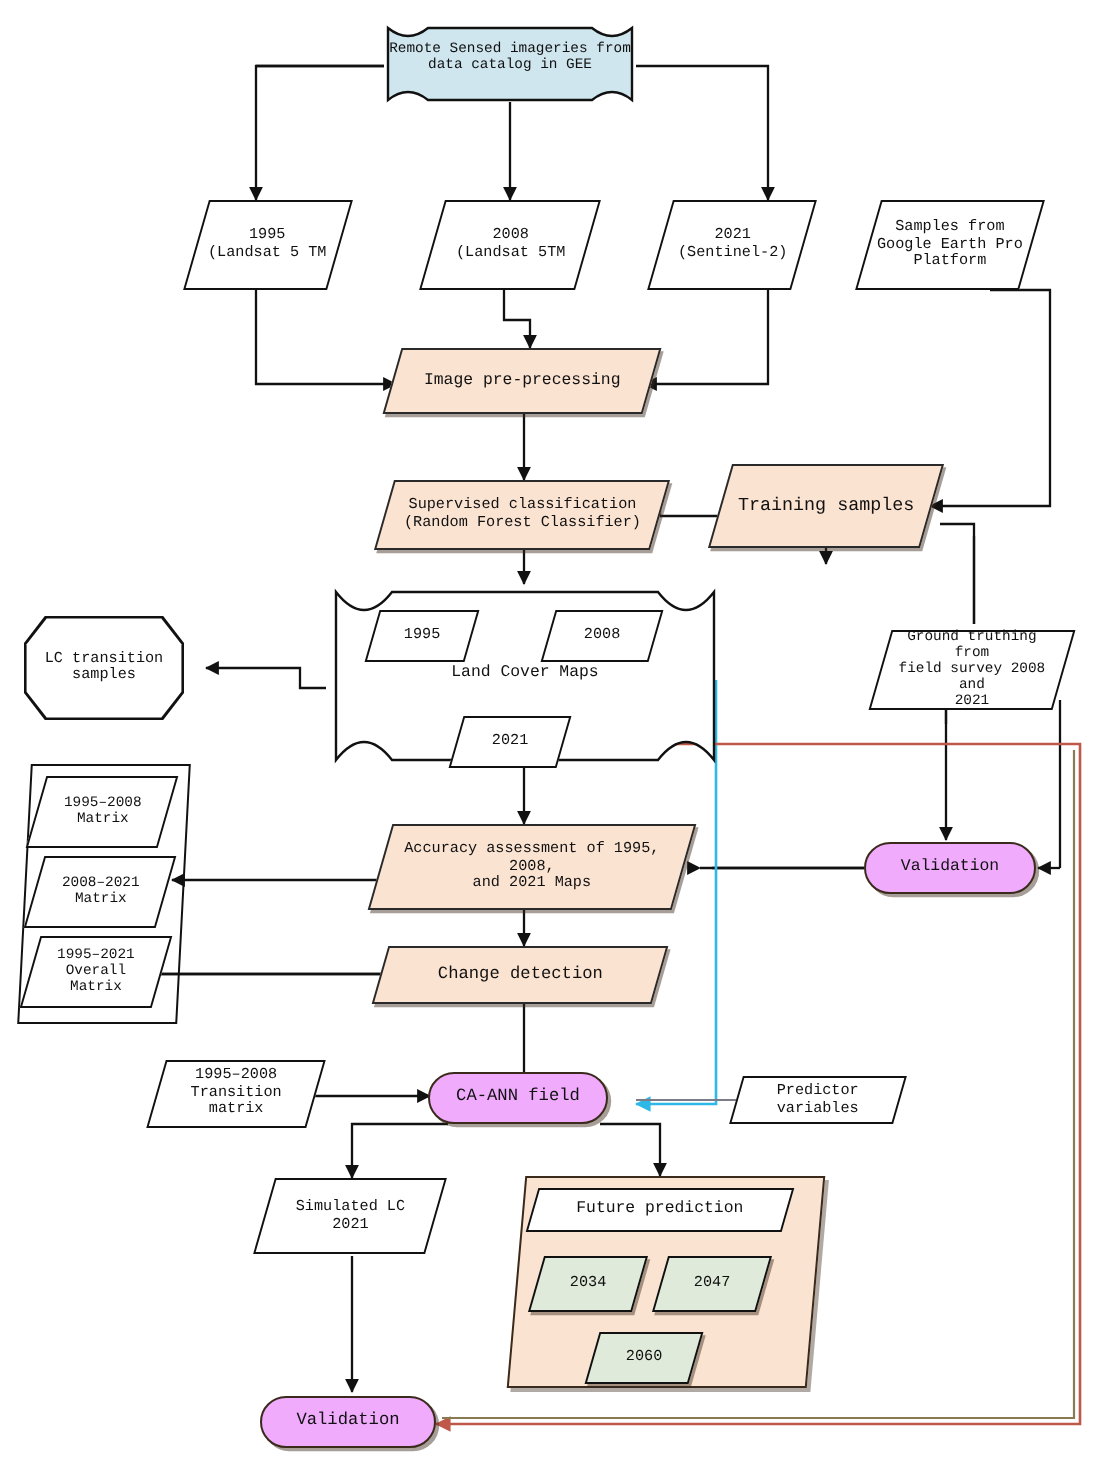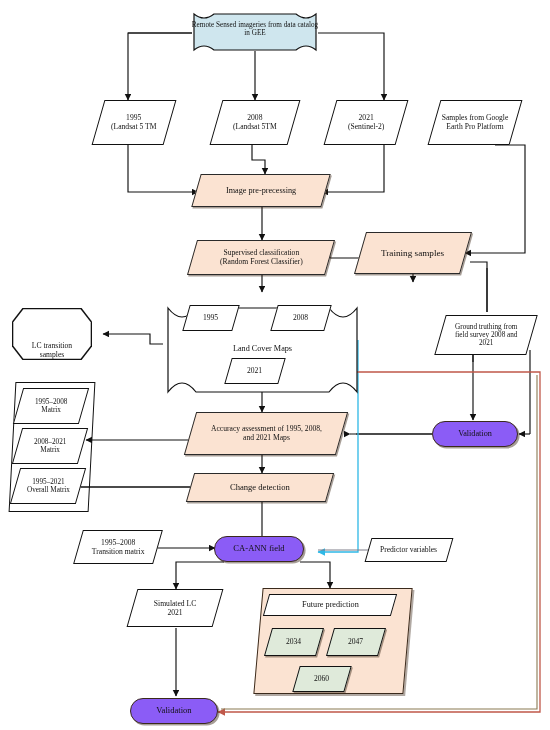--- a/index.html
+++ b/index.html
@@ -1,41 +1,41 @@
 <!DOCTYPE html>
 <html><head>
 <meta charset="utf-8">
 <style>
   html,body{margin:0;padding:0;background:#ffffff;}
   body{width:550px;height:730px;overflow:hidden;
        font-family:"Liberation Serif","DejaVu Serif",serif;color:#111;}
-  #stage{position:relative;width:550px;height:730px;}
+  #stage{position:relative;width:550px;height:730px;font-family:Liberation Mono, monospace;}
   svg#wires{position:absolute;left:0;top:0;width:550px;height:730px;}
 
   .node{position:absolute;box-sizing:border-box;display:flex;
         align-items:center;justify-content:center;text-align:center;
         line-height:1.12;}
   .node .lbl{display:block;padding:0 3px;}
 
   
   .para{border:1.3px solid #111;background:#fff;
         transform:skewX(-16deg);}
   .para > .lbl{transform:skewX(16deg);}
   .para.fill{background:#fbe3d2;border-color:#2a2a2a;}
   .para.green{background:#dfeada;}
 
   
-  .pill{border:1.4px solid #3a2a1c;background:#8b5cf6;border-radius:13px;}
+  .pill{border:1.4px solid #3a2a1c;background:#f0abfc;border-radius:13px;}
   .octa-wrap{position:absolute;}
   .octa-wrap::before{content:"";position:absolute;inset:0;
         background:#111;
         clip-path:polygon(13% 0,87% 0,100% 26%,100% 74%,87% 100%,13% 100%,0 74%,0 26%);}
   .octa-in{position:absolute;inset:1.3px;background:#fff;
         clip-path:polygon(13% 0,87% 0,100% 26%,100% 74%,87% 100%,13% 100%,0 74%,0 26%);
-        display:flex;align-items:flex-end;justify-content:center;text-align:center;}
+        display:flex;align-items:center;justify-content:center;text-align:center;}
 
   
   .tape{position:absolute;}
   .tape svg{position:absolute;left:0;top:0;}
   .tape .tapelabel{position:absolute;width:100%;text-align:center;}
 
   
   .t7{font-size:7.2px;}
   .t75{font-size:7.6px;}
   .t8{font-size:8.2px;}
@@ -173,21 +173,21 @@
     <span class="lbl">
       <span>Supervised classification</span><br>
       <span>(Random Forest Classifier)</span>
     </span>
   </div>
 
   <div class="node para fill shadow t9" style="left:360px;top:232px;width:106px;height:42px;">
     <span class="lbl">Training samples</span>
   </div>
 
-  <div class="tape" style="left:160px;top:304px;width:205px;height:92px;">
+  <div class="tape" style="left:160px;top:292px;width:205px;height:92px;">
     <svg width="205" height="92">
       <path d="M8,4 Q22,22 36,4 L169,4 Q183,22 197,4 L197,88 Q183,70 169,88 L36,88 Q22,70 8,88 Z" fill="#fff" stroke="#111" stroke-width="1.2"></path>
     </svg>
     <div class="tapelabel t8" style="top:40px;">Land  Cover Maps</div>
   </div>
 
   <div class="node para t75" style="left:186px;top:305px;width:50px;height:26px;">
     <span class="lbl">1995</span>
   </div>
   <div class="node para t75" style="left:274px;top:305px;width:54px;height:26px;">

